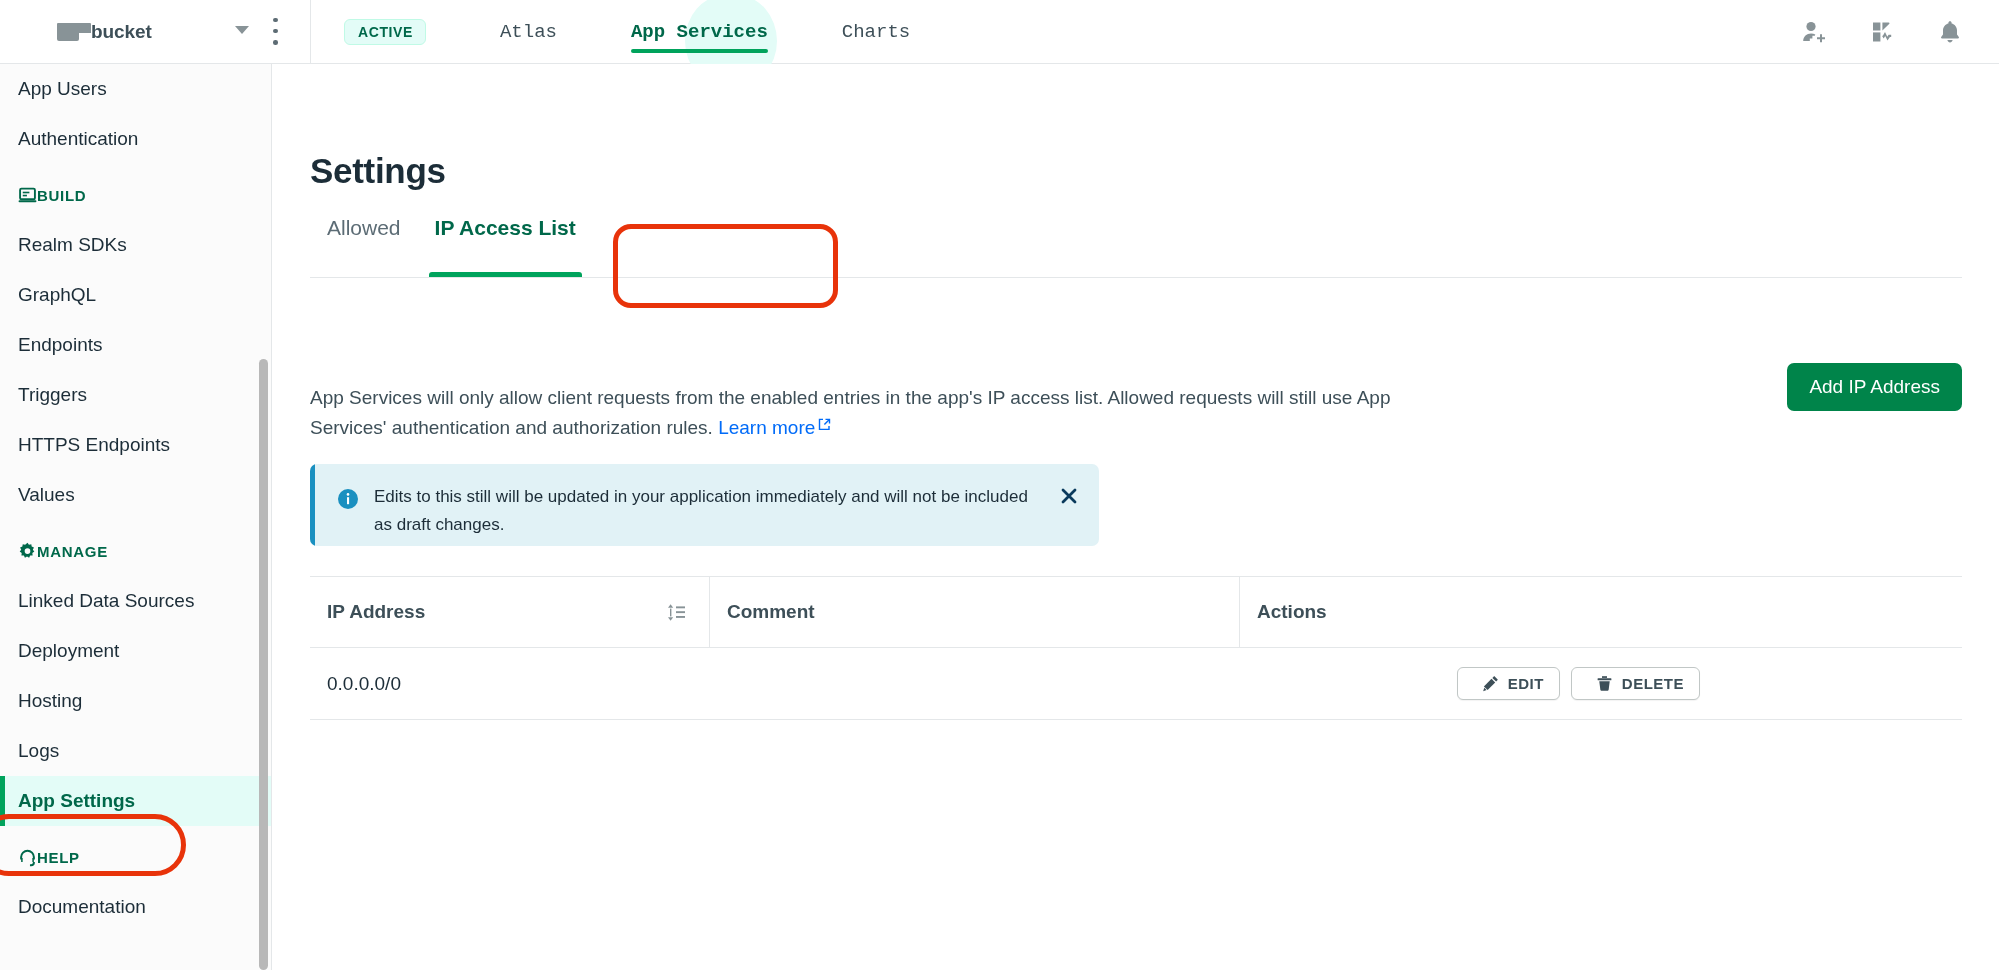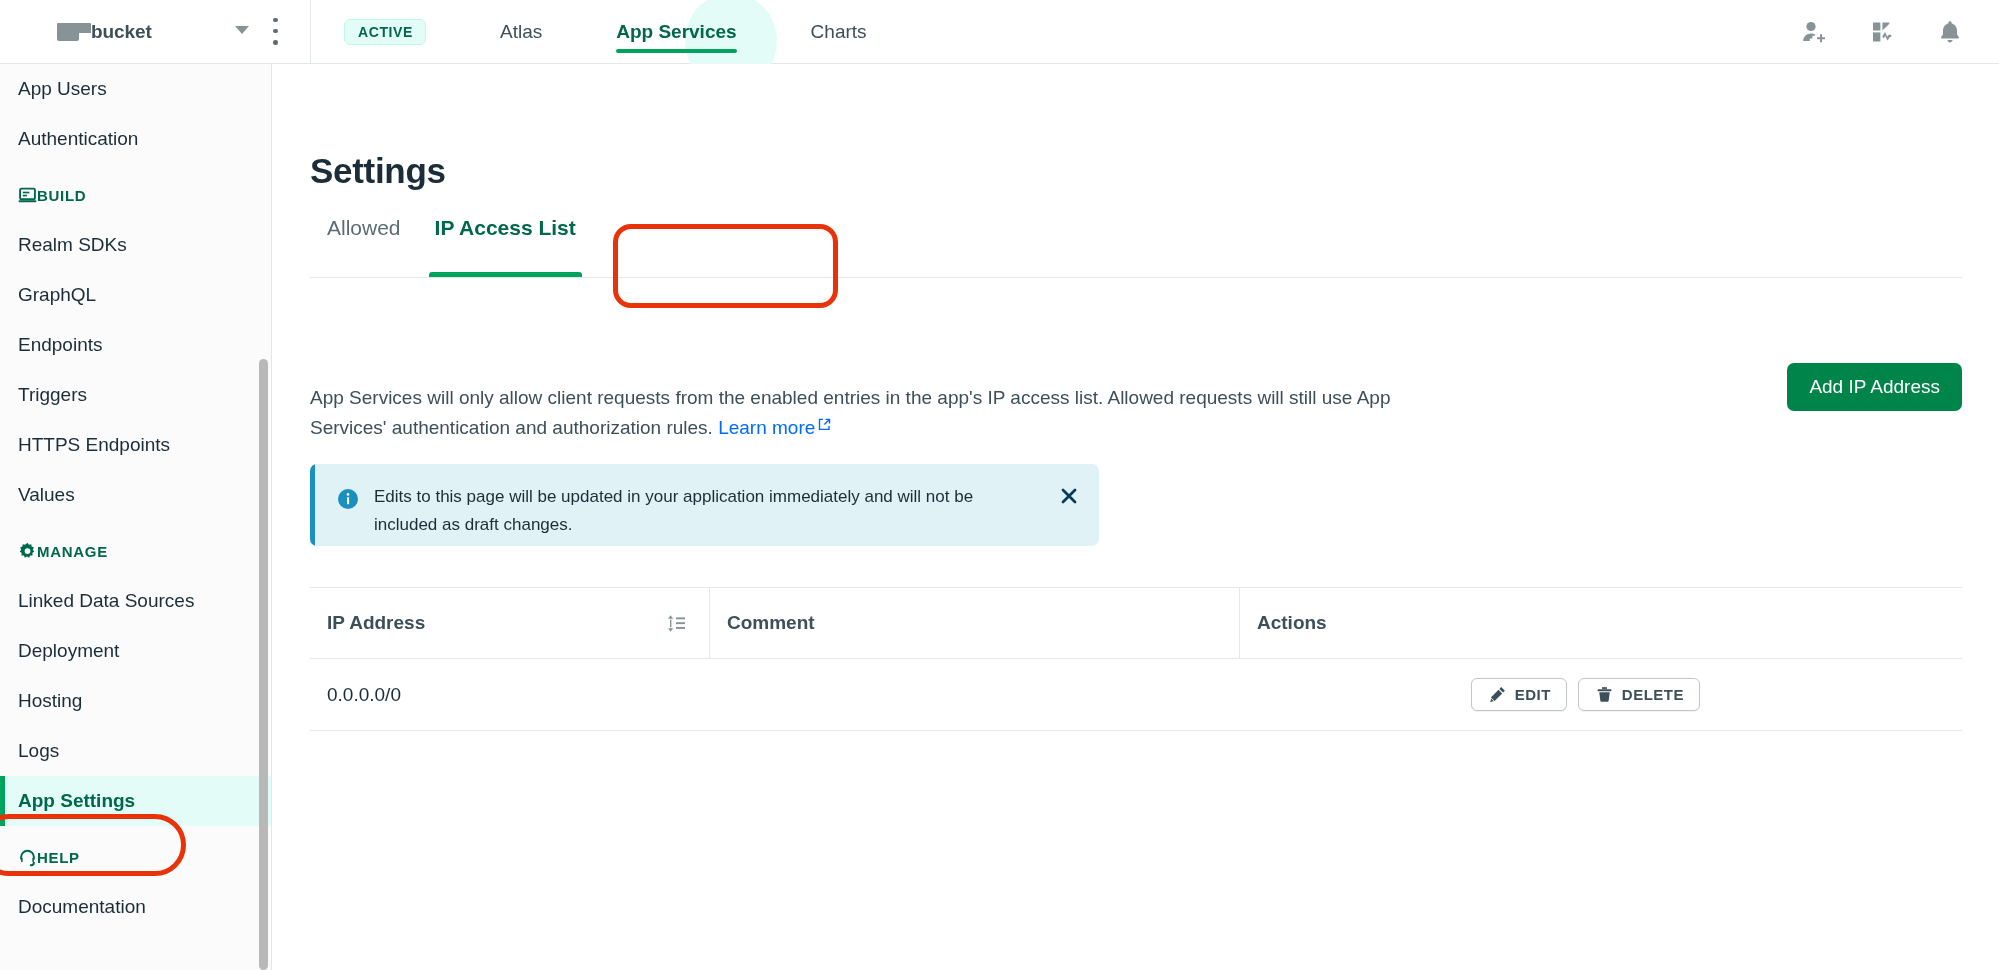--- a/index.html
+++ b/index.html
@@ -53,21 +53,21 @@
   .active-badge {
     margin-left: 33px;
     background: #e3fcf7;
     border: 1px solid #c0fae6;
     color: #00684a;
     font-size: 14px; font-weight: 700; letter-spacing: 0.6px;
     padding: 5px 12px 5px 13px;
     border-radius: 6px;
     line-height: 1;
   }
-  .mainnav { display: flex; align-items: center; height: 58px; margin-left: 74px; position: relative; }
+  .mainnav { display: flex; align-items: center; height: 58px; margin-left: 74px; position: relative; font-family: Liberation Mono, monospace; }
   .nav-blob {
     position: absolute;
     left: 185px; top: -8px;
     width: 92px; height: 92px;
     background: #e3fcf7;
     border-radius: 46px / 52px;
     z-index: 0;
   }
   .nav-item {
     position: relative; z-index: 1;
@@ -197,21 +197,21 @@
     font-size: 17px; line-height: 28px; color: #1c2d38;
   }
   .banner-close {
     position: absolute; right: 20px; top: 22px;
     width: 20px; height: 20px; cursor: pointer;
     color: #093a5c;
   }
 
   
   .tbl {
-    position: absolute; left: 38px; top: 523px;
+    position: absolute; left: 38px; top: 512px;
     width: 1652px;
   }
   .tbl-head {
     display: flex; height: 72px;
     border-top: 1px solid #e4e7e9;
     border-bottom: 1px solid #e4e7e9;
   }
   .th {
     display: flex; align-items: center;
     font-size: 19px; font-weight: 700; color: #3d4f58;
@@ -235,21 +235,21 @@
   .td.c-actions { width: 723px; justify-content: flex-end; padding-right: 262px; gap: 11px; }
   .ip-val { font-size: 19px; color: #1c2d38; }
   .pill {
     background: #3d4f58; color: #ffffff;
     font-size: 14px; font-weight: 700; letter-spacing: 0.4px;
     padding: 7px 15px 8px 15px; border-radius: 20px; line-height: 1;
   }
   .actbtn {
     display: inline-flex; align-items: center; gap: 9px;
     background: #ffffff; border: 1px solid #c1c7c6;
-    border-radius: 6px; padding: 7px 15px 7px 17px;
+    border-radius: 6px; padding: 7px 15px 7px 24px;
     font-size: 15px; font-weight: 700; letter-spacing: 0.5px;
     color: #3d4f58; cursor: pointer;
     font-family: "Liberation Sans", sans-serif;
     box-shadow: 0 1px 1px rgba(0,0,0,0.05);
   }
   .actbtn .ic { width: 17px; height: 17px; color: #3d4f58; flex: none; }
   .actbtn .ic svg { display: block; }
 
   
   .anno {
@@ -396,21 +396,21 @@
   <button class="addbtn">Add IP Address</button>
 
   <div class="banner">
     <span class="banner-icon">
       <svg viewBox="0 0 20 20" fill="#1a90c0">
           <circle cx="10" cy="10" r="10"></circle>
           <rect x="9" y="8.2" width="2.1" height="7" fill="#fff"></rect>
           <circle cx="10" cy="5.4" r="1.3" fill="#fff"></circle>
         </svg>
     </span>
-    <span class="banner-text">Edits to this page will be updated in your application immediately and will not be included as draft changes.</span>
+    <span class="banner-text">Edits to this still will be updated in your application immediately and will not be included as draft changes.</span>
     <span class="banner-close">
       <svg viewBox="0 0 20 20" fill="none" stroke="currentColor" stroke-width="2.8" stroke-linecap="round">
           <path d="M4 4l12 12M16 4L4 16"></path>
         </svg>
     </span>
   </div>
 
   <div class="tbl">
     <div class="tbl-head">
       <div class="th c-ip">

